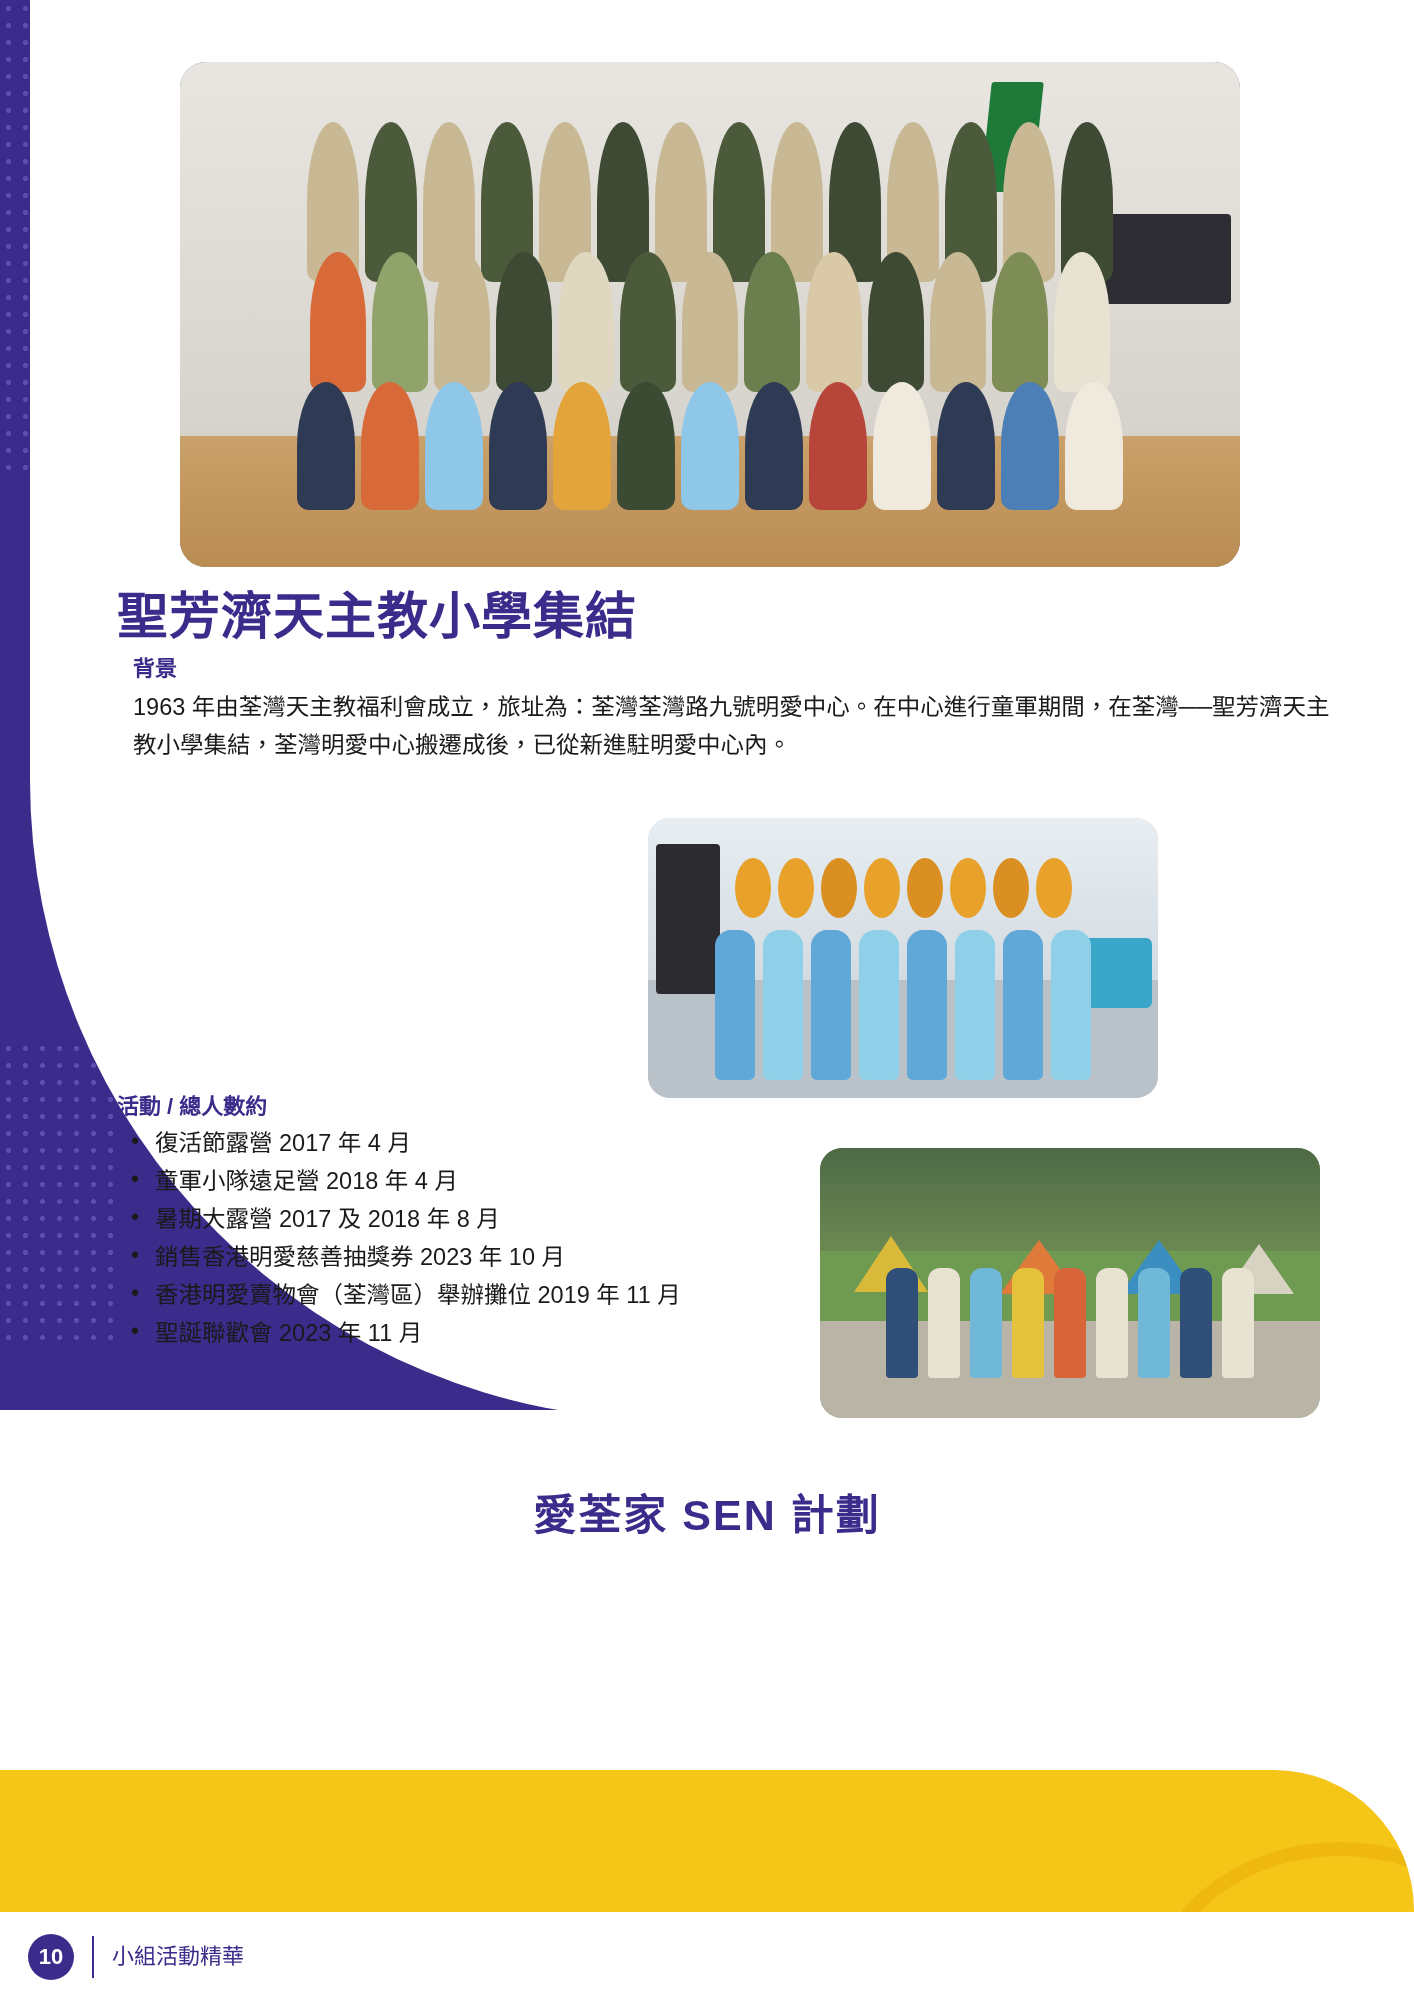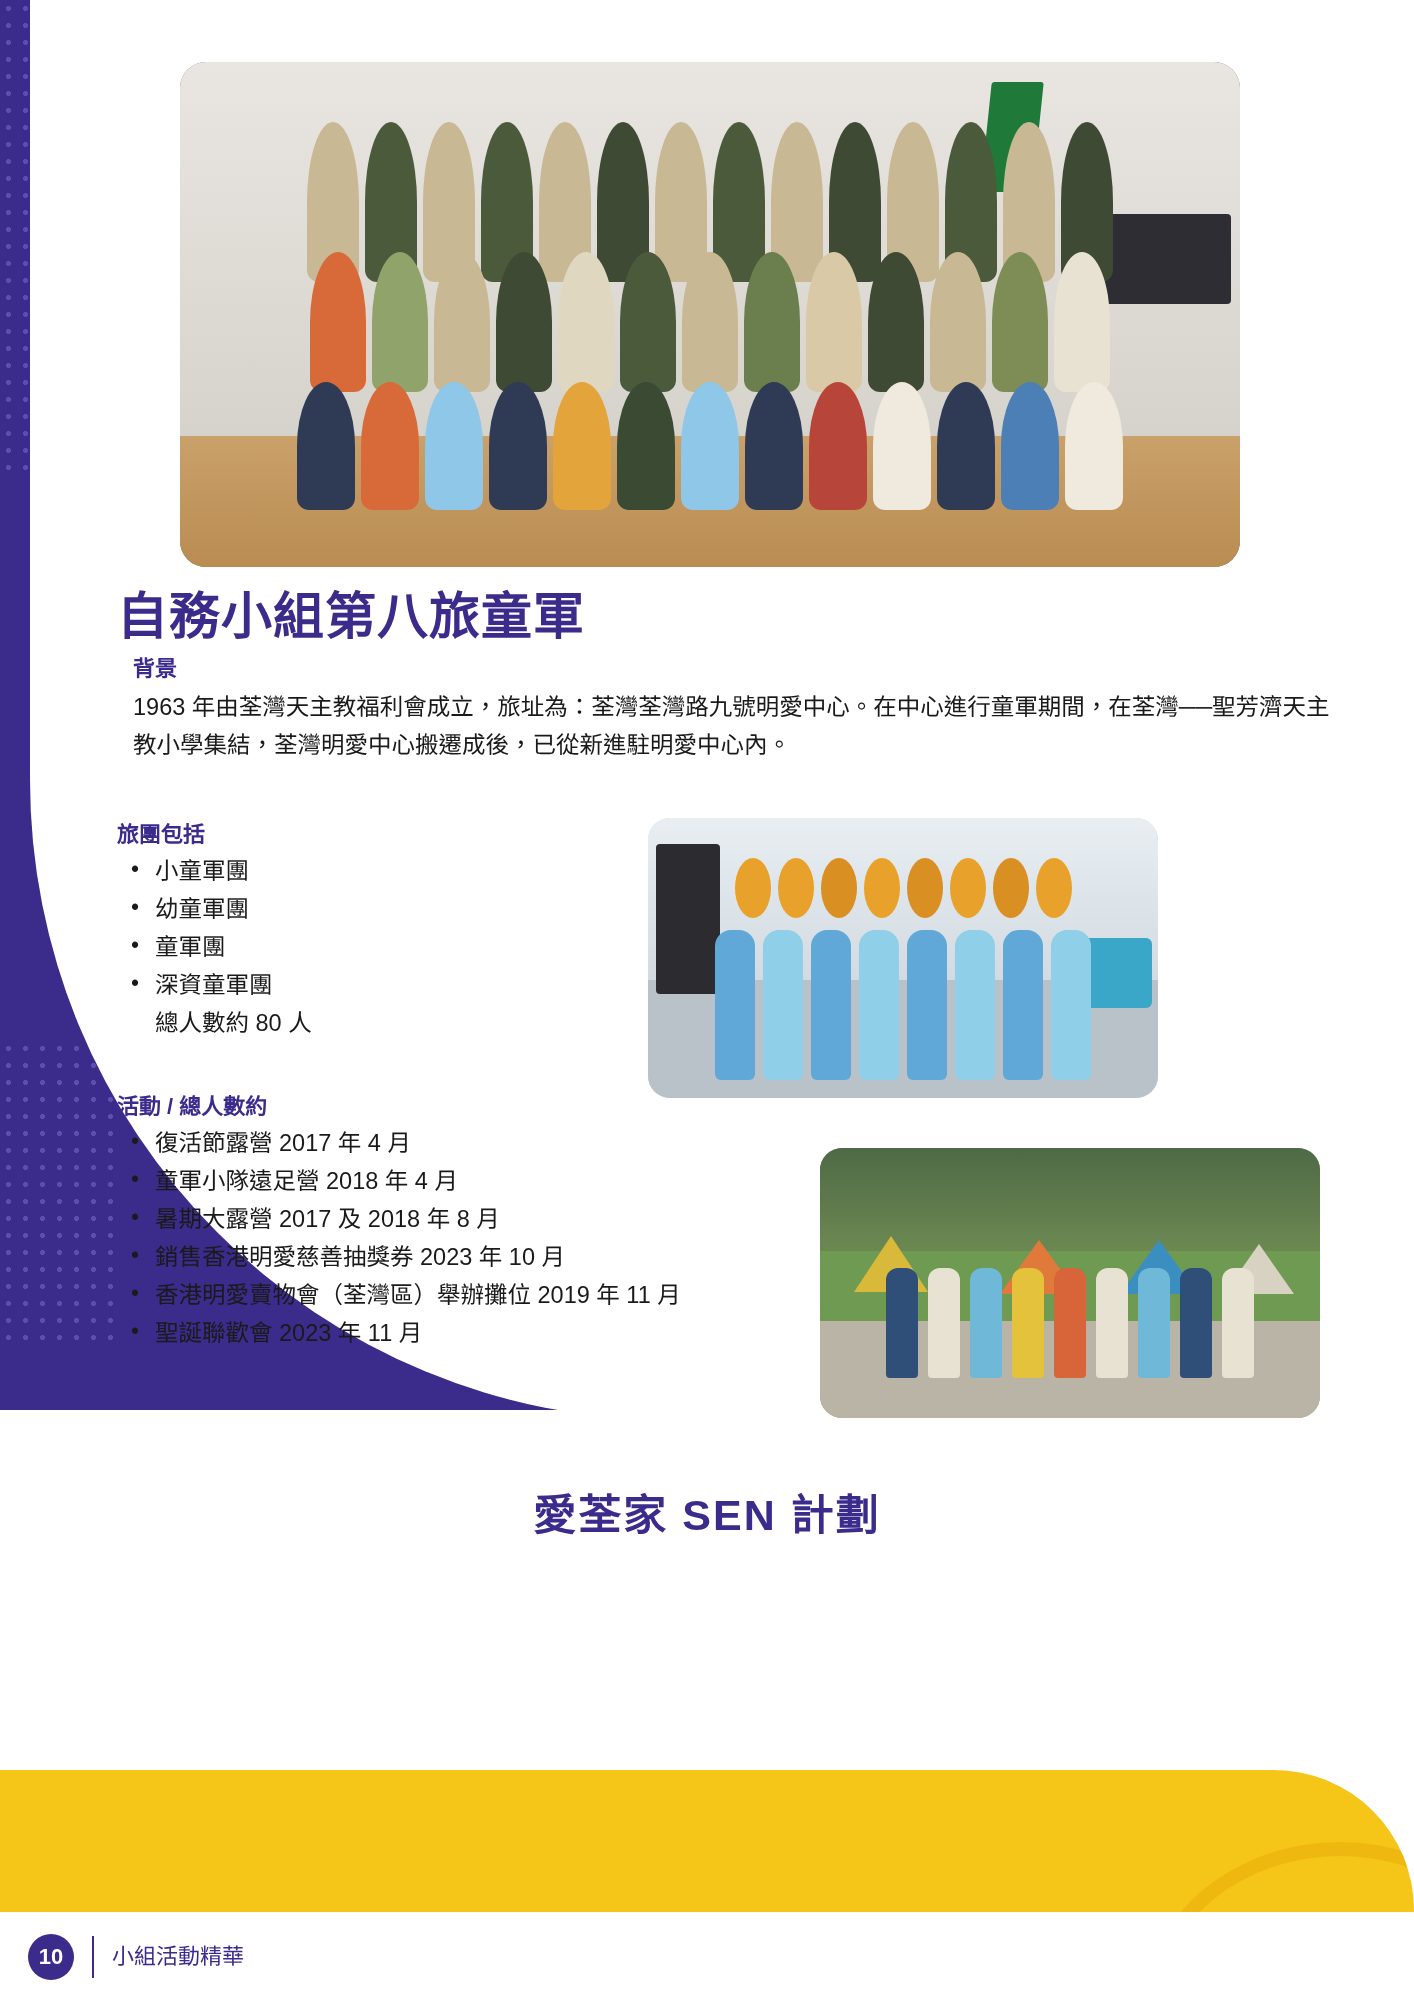--- a/index.html
+++ b/index.html
@@ -197,37 +197,27 @@
       <div class="p" style="width:58px;height:128px;background:#8ec7e8;"></div>
       <div class="p" style="width:58px;height:128px;background:#2f3a55;"></div>
       <div class="p" style="width:58px;height:128px;background:#b8453a;"></div>
       <div class="p" style="width:58px;height:128px;background:#efe9de;"></div>
       <div class="p" style="width:58px;height:128px;background:#2f3a55;"></div>
       <div class="p" style="width:58px;height:128px;background:#4b7fb5;"></div>
       <div class="p" style="width:58px;height:128px;background:#efe9de;"></div>
     </div>
   </div>
 
-  <h1 class="title">自務小組第八旅童軍</h1>
+  <h1 class="title">聖芳濟天主教小學集結</h1>
 
   <div class="blk" style="left:133px;top:650px;width:1220px;">
     <div class="sec-label">背景</div>
     <div class="para" style="margin-top:6px;">1963 年由荃灣天主教福利會成立，旅址為：荃灣荃灣路九號明愛中心。在中心進行童軍期間，在荃灣──聖芳濟天主教小學集結，荃灣明愛中心搬遷成後，已從新進駐明愛中心內。</div>
   </div>
 
-  <div class="blk" style="left:117px;top:816px;width:480px;">
-    <div class="sec-label">旅團包括</div>
-    <ul class="bul">
-      <li>小童軍團</li>
-      <li>幼童軍團</li>
-      <li>童軍團</li>
-      <li>深資童軍團</li>
-      <li class="nobullet">總人數約 80 人</li>
-    </ul>
-  </div>
 
   <div class="photo2">
     <div style="position:absolute;left:0;top:0;width:100%;height:58%;background:linear-gradient(#e8eef2,#d3dbe1);"></div>
     <div style="position:absolute;left:0;bottom:0;width:100%;height:42%;background:#b9c2c9;"></div>
     <div style="position:absolute;left:8px;top:26px;width:64px;height:150px;background:#2b2b30;border-radius:4px;"></div>
     <div style="position:absolute;right:6px;top:120px;width:90px;height:70px;background:#3aa6c8;border-radius:6px;"></div>
     <div style="position:absolute;left:0;top:40px;width:100%;display:flex;justify-content:center;gap:7px;">
       <div style="width:36px;height:60px;border-radius:50%;background:#e8a22c;"></div>
       <div style="width:36px;height:60px;border-radius:50%;background:#e8a22c;"></div>
       <div style="width:36px;height:60px;border-radius:50%;background:#d98f22;"></div>

